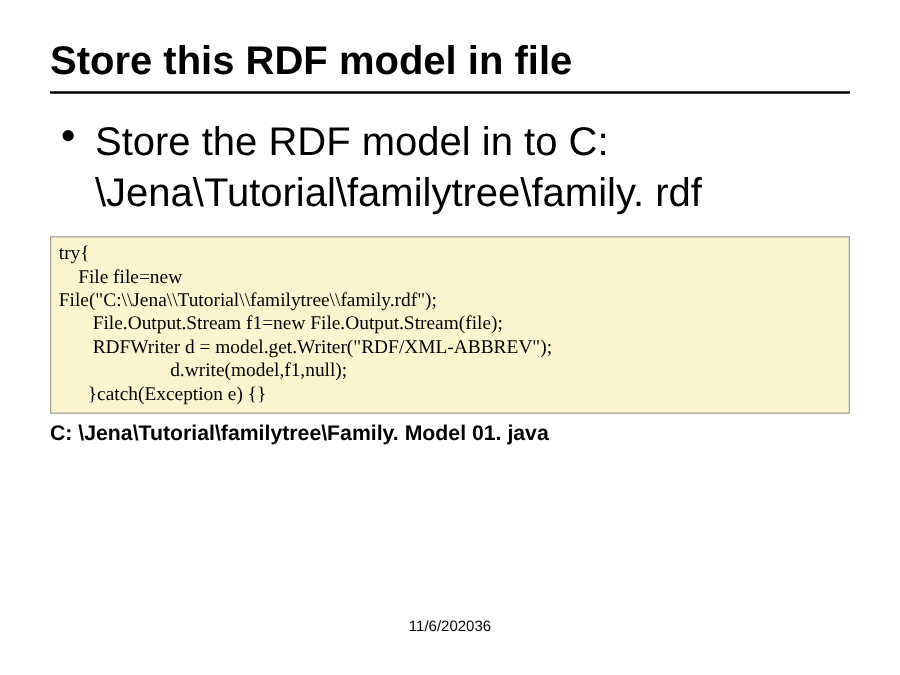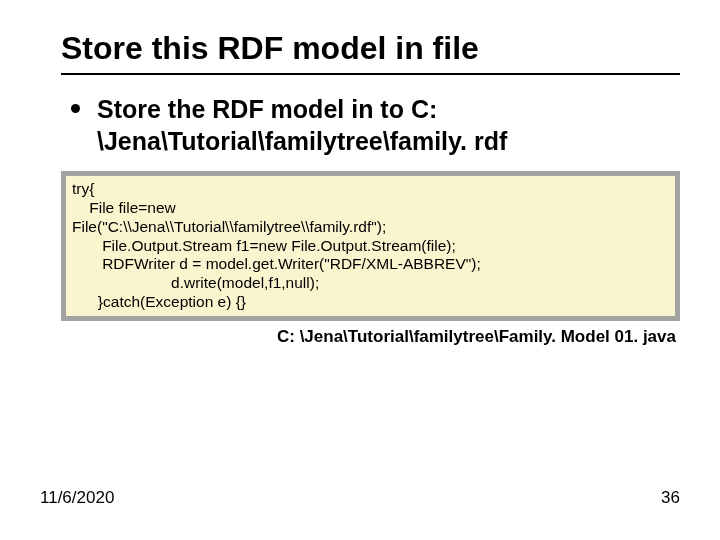--- a/index.html
+++ b/index.html
@@ -9,21 +9,21 @@
     height: 540px;
     background: #ffffff;
     font-family: Arial, Helvetica, sans-serif;
     color: #000;
     position: relative;
   }
   .slide {
     box-sizing: border-box;
     width: 720px;
     height: 540px;
-    padding: 30px 40px 40px 61px;
+    padding: 30px 40px 40px 40px;
     position: relative;
   }
   .title {
     font-size: 32px;
     font-weight: bold;
     margin: 0 0 6px 0;
     line-height: 1.15;
   }
   .title-rule {
     border: none;
@@ -31,61 +31,60 @@
     margin: 0 0 18px 0;
   }
   .bullets {
     list-style: none;
     padding: 0 0 0 8px;
     margin: 0 0 14px 0;
   }
   .bullets li {
     position: relative;
     padding-left: 28px;
-    font-size: 25px;
+    font-size: 32px;
     line-height: 1.28;
     margin: 0 0 2px 0;
-    font-weight: bold;
   }
   .bullets li::before {
     content: "";
     position: absolute;
     left: 2px;
     top: 11px;
     width: 9px;
     height: 9px;
     background: #000;
     border-radius: 50%;
   }
   .code-block {
     background: #fbf5cf;
-    font-family: Liberation Sans, sans-serif;
+    font-family: Liberation Serif, serif;
     font-size: 15.5px;
     line-height: 1.22;
     padding: 4px 6px 4px 6px;
     white-space: pre;
     overflow: hidden;
     color: #000;
-    border: 5px solid #a3a3a3;
+    border: 1px solid #a3a3a3;
   }
   .caption {
-    text-align: right;
+    text-align: left;
     font-size: 17px;
     font-weight: bold;
     margin-top: 6px;
     padding-right: 4px;
   }
   .footer {
     position: absolute;
     left: 40px;
     right: 40px;
     bottom: 32px;
     display: flex;
-    justify-content: space-between;
-    font-size: 17px;
+    justify-content: center;
+    font-size: 12px;
     color: #000;
   }
 </style>
 </head>
 <body>
 
 <div class="slide">
 
   <h1 class="title">Store this RDF model in file</h1>
   <hr class="title-rule">

